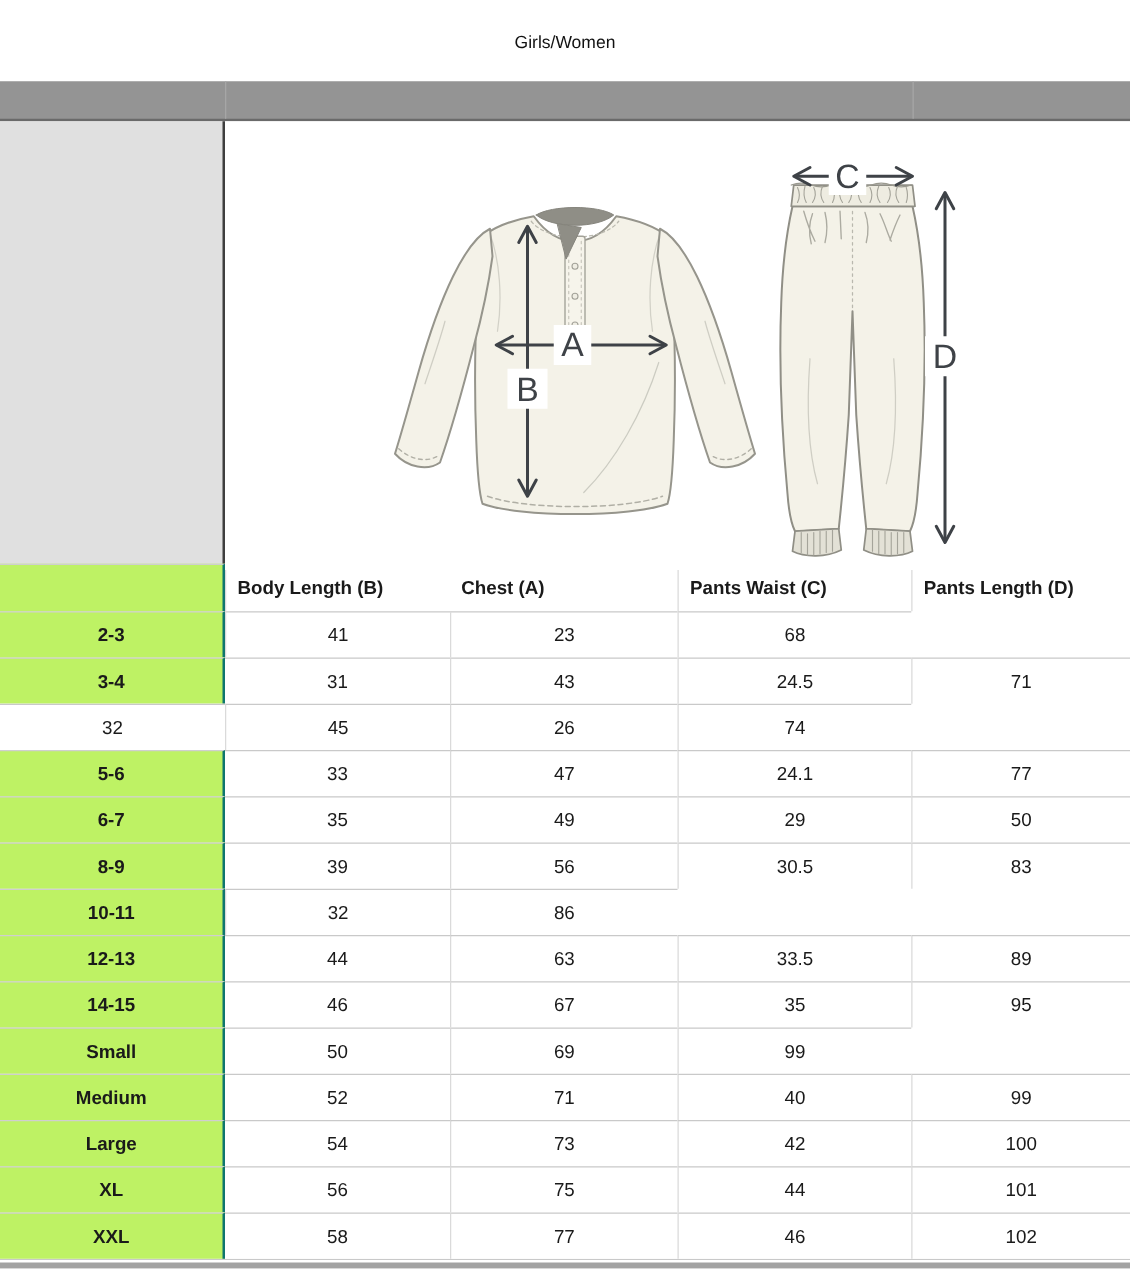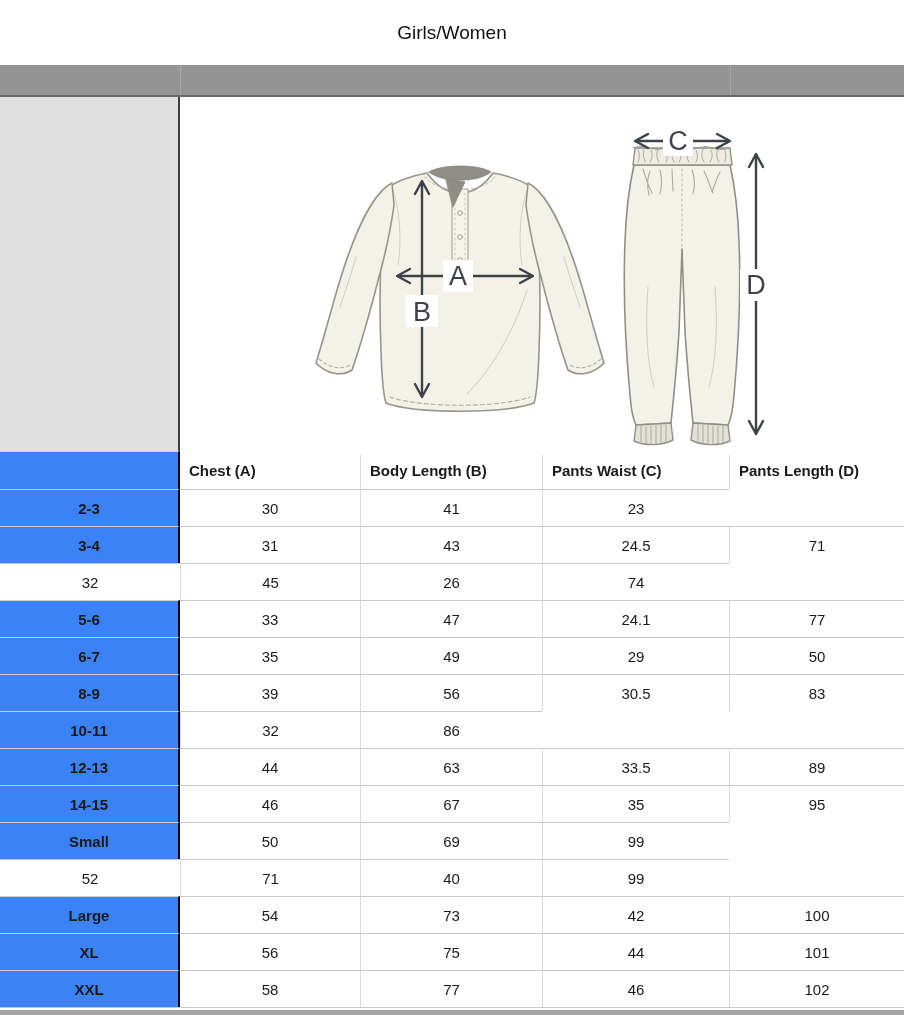--- a/index.html
+++ b/index.html
@@ -6,21 +6,21 @@
   .page{
     width:904px;height:1015px;
     font-family:"Liberation Sans",sans-serif;
     color:#1a1a1a;
     overflow:hidden;
     background:#fff;
     position:relative;
   }
   .title-row{
     height:65px;display:flex;align-items:center;justify-content:center;
-    font-size:19px;color:#111;
+    font-size:14px;color:#111;
   }
   .top-bar{
     height:30px;background:#949494;border-bottom:2px solid #6a6a6a;
     display:flex;
   }
   .top-bar .seg{height:100%;box-sizing:border-box;}
   .top-bar .seg1{width:180px;}
   .top-bar .seg2{width:550px;border-left:1px solid #a6a6a6;}
   .top-bar .seg3{width:174px;border-left:1px solid #a6a6a6;}
   .img-row{
@@ -34,21 +34,21 @@
     display:grid;grid-template-columns:180px 180px 182px 187px 175px;
   }
   .hrow{height:38px;}
   .trow{height:37px;}
   .cell{
     box-sizing:border-box;display:flex;align-items:center;justify-content:center;
     font-size:15px;background:#fff;border-top:1px solid #c9c9c9;
     overflow:hidden;white-space:nowrap;
   }
   .rowlabel{
-    background:#3b82f6;font-weight:700;border-right:2px solid #000000;
+    background:#bef264;font-weight:700;border-right:2px solid #0f766e;
     border-top:1px solid #cfcfcf;
   }
   .hcell{font-weight:700;justify-content:flex-start;padding-left:9px;border-top:1px solid #bcbcbc;}
   .val.c1,.val.c2,.val.c3,.hcell.c1,.hcell.c2,.hcell.c3{border-left:1px solid #dadada;}
   .bottom-gap{height:3px;background:#fff;border-top:1px solid #c9c9c9;box-sizing:border-box;}
   .bottom-bar{height:5px;background:#a3a3a3;}
   svg text{font-family:"Liberation Sans",sans-serif;}
 </style>
 </head>
 <body>
@@ -157,32 +157,32 @@
           <text x="498" y="53">C</text>
           <rect x="560" y="172" width="32" height="32" fill="#ffffff" stroke="none"></rect>
           <text x="576" y="197">D</text>
         </g>
       </svg>
     </div>
   </div>
 
   <div class="hrow">
     <div class="cell rowlabel"></div>
+    <div class="cell hcell c1">Body Length (B)</div>
     <div class="cell hcell c0">Chest (A)</div>
-    <div class="cell hcell c1">Body Length (B)</div>
     <div class="cell hcell c2">Pants Waist (C)</div>
     <div class="cell hcell c3">Pants Length (D)</div>
   </div>
 
   <div>
       <div class="trow">
         <div class="cell rowlabel">2-3</div>
-        <div class="cell val c0">30</div>
         <div class="cell val c1">41</div>
         <div class="cell val c2">23</div>
+        <div class="cell val c3">68</div>
       </div>
       <div class="trow">
         <div class="cell rowlabel">3-4</div>
         <div class="cell val c0">31</div>
         <div class="cell val c1">43</div>
         <div class="cell val c2">24.5</div>
         <div class="cell val c3">71</div>
       </div>
       <div class="trow">
         <div class="cell val c0">32</div>
@@ -230,20 +230,21 @@
         <div class="cell val c2">35</div>
         <div class="cell val c3">95</div>
       </div>
       <div class="trow">
         <div class="cell rowlabel">Small</div>
         <div class="cell val c0">50</div>
         <div class="cell val c1">69</div>
         <div class="cell val c3">99</div>
       </div>
       <div class="trow">
+        <div class="cell rowlabel">Medium</div>
         <div class="cell val c0">52</div>
         <div class="cell val c1">71</div>
         <div class="cell val c2">40</div>
         <div class="cell val c3">99</div>
       </div>
       <div class="trow">
         <div class="cell rowlabel">Large</div>
         <div class="cell val c0">54</div>
         <div class="cell val c1">73</div>
         <div class="cell val c2">42</div>

